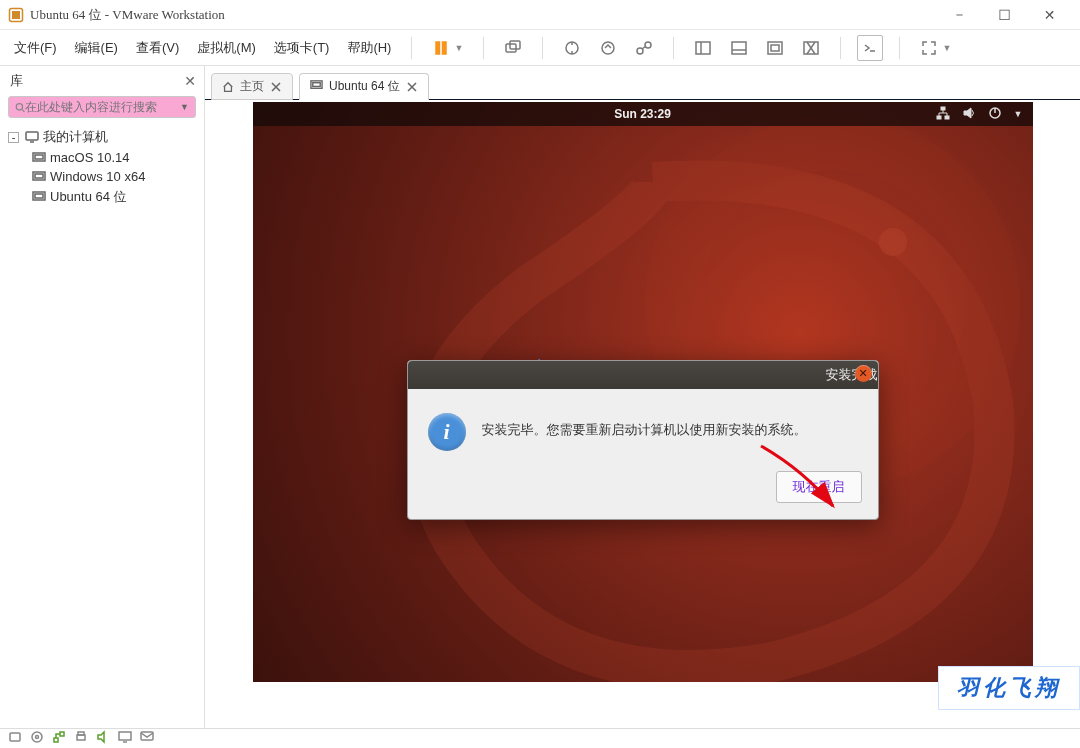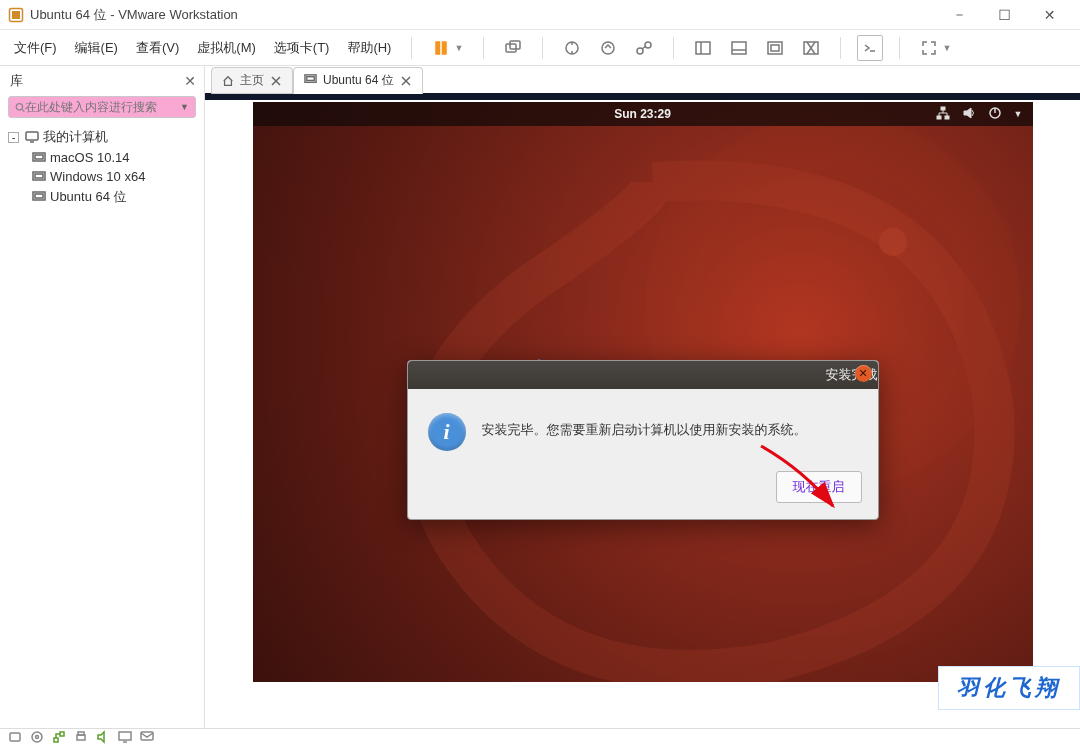--- a/index.html
+++ b/index.html
@@ -2,21 +2,21 @@
 <html><head>
 <meta charset="utf-8">
 <style>
   * { box-sizing: border-box; margin: 0; padding: 0; font-family: "Segoe UI", "Microsoft YaHei", sans-serif; }
   body { width: 1080px; height: 748px; background: #fff; overflow: hidden; position: relative; }
 
   
   .titlebar { height: 30px; display: flex; align-items: center; padding: 0 8px; background: #fff; border-bottom: 1px solid #e8e8e8; color: #444; font-size: 13px; }
   .titlebar .logo { width: 16px; height: 16px; margin-right: 6px; display:inline-flex; align-items:center; justify-content:center;}
   .titlebar .logo svg{width:16px;height:16px;}
-  .titlebar .title { flex: 1; }
+  .titlebar .title { flex: 1; font-family: Liberation Serif, serif; }
   .win-controls { display: flex; gap: 0; }
   .win-btn { width: 45px; height: 28px; display:flex; align-items:center; justify-content:center; color:#555; font-size:14px; }
 
   
   .menubar { height: 36px; display: flex; align-items: center; padding: 0 10px; gap: 10px; border-bottom: 1px solid #e0e0e0; color:#333; font-size:13px; }
   .menubar .menu-item { padding: 4px 4px; cursor: default; }
   .menu-sep { width: 1px; height: 22px; background: #ddd; margin: 0 6px; }
   .toolbar-icon { width: 26px; height: 26px; display:flex; align-items:center; justify-content:center; color:#7a7a7a;}
   .toolbar-icon svg{width:18px;height:18px;stroke:currentColor;fill:none;stroke-width:1.5;}
   .icon-pause svg{stroke:#f7941d;fill:#f7941d;}
@@ -37,21 +37,21 @@
   .search .drop2{font-size:9px;color:#666;}
   .tree { padding: 0 4px; font-size:13px; color:#333; }
   .tree-row{display:flex;align-items:center;padding:2px 0 2px 4px;gap:4px;white-space:nowrap;}
   .tree-row.indent1{padding-left:28px;}
   .tree-row .ticon{width:14px;height:14px;display:inline-flex;align-items:center;justify-content:center;}
   .tree-row .ticon svg{width:14px;height:14px;stroke:#666;fill:none;stroke-width:1.5;}
   .tree-row .exp{width:11px;text-align:center;font-size:11px;border:1px solid #aaa;line-height:9px;margin-right:2px;}
 
   
   .content { flex:1; display:flex; flex-direction:column; background:#fff;}
-  .tabs { display:flex; align-items:flex-end; gap:0; padding: 6px 6px 0 6px; border-bottom:7px solid #0f172a; height:34px;text-align:center;}
+  .tabs { display:flex; align-items:flex-end; gap:6px; padding: 6px 6px 0 6px; border-bottom:1px solid #0f172a; height:34px;text-align:center;}
   .tab { display:flex; align-items:center; gap:6px; border:1px solid #ccc; border-bottom:1px solid #fff; background:#fff; padding:4px 10px; border-radius:4px 4px 0 0; font-size:12px; color:#333; position:relative; top:1px;}
   .tab.inactive{background:#f4f4f4;border-bottom-color:#ccc;color:#555;}
   .tab .home-ic, .tab .close-ic{display:inline-flex;align-items:center;}
   .tab .home-ic svg, .tab .close-ic svg{width:12px;height:12px;stroke:#666;fill:none;stroke-width:1.5;}
   .tab .vm-ic svg{width:13px;height:13px;stroke:#666;fill:none;stroke-width:1.5;}
 
   
   .vm-area { flex:1; background:#fff; display:flex; align-items:flex-start; justify-content:center; padding:2px; position:relative; }
   .vm-screen { width: 780px; height: 580px; background: radial-gradient(circle at 70% 40%, #b23620 0%, #8a2a1c 30%, #5a1a12 70%, #3b110c 100%); position:relative; overflow:hidden; }
 

